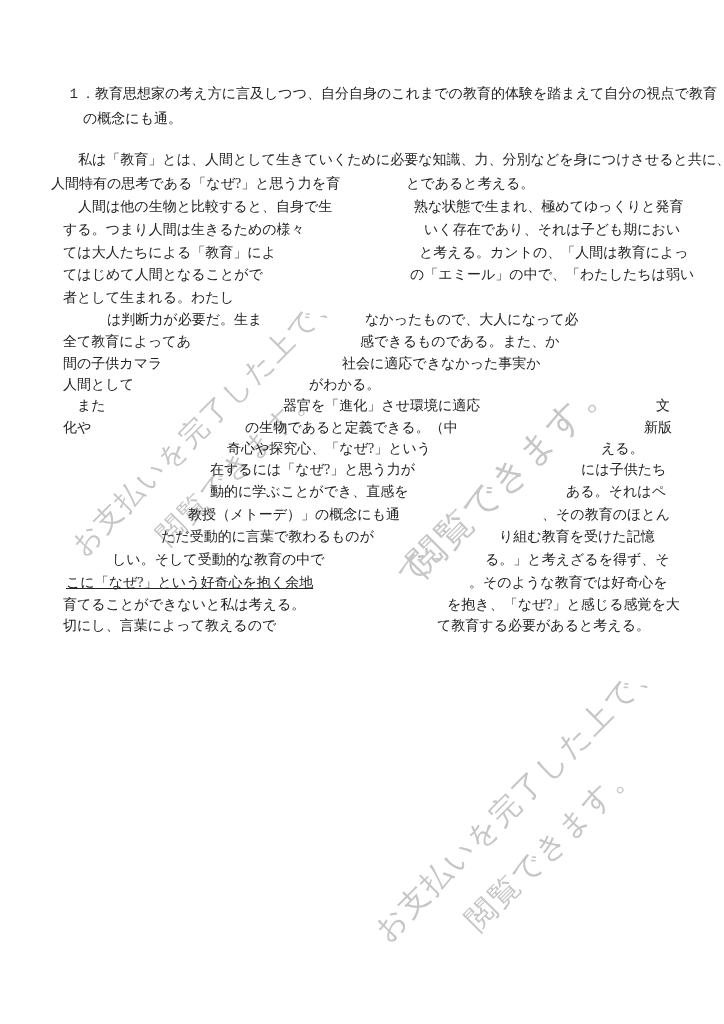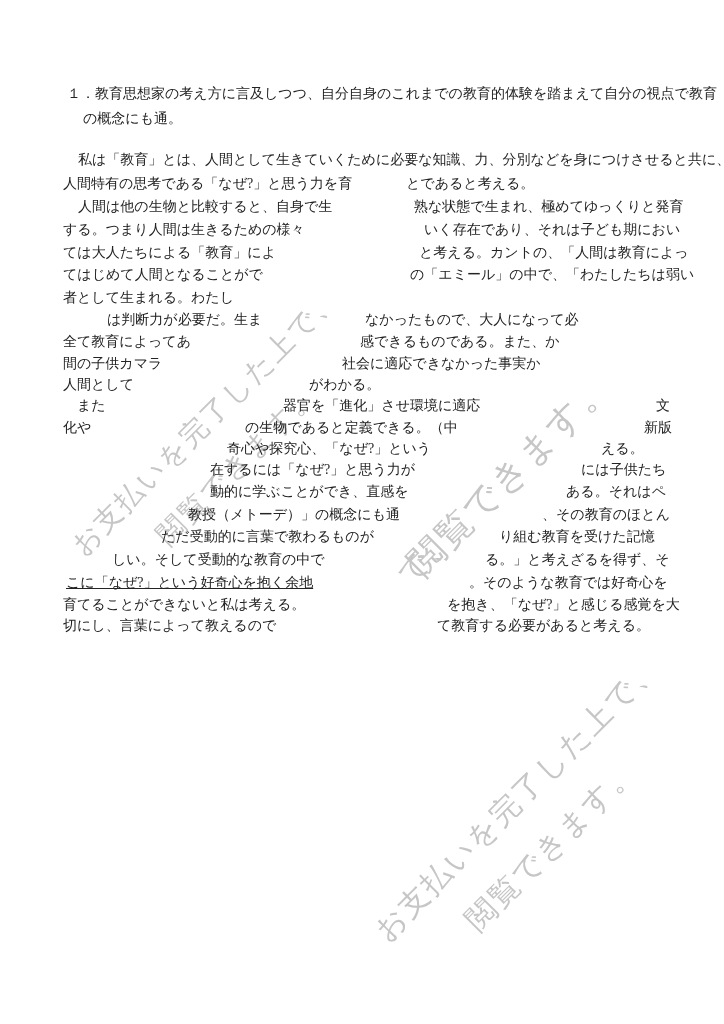--- a/index.html
+++ b/index.html
@@ -47,21 +47,21 @@
     <div class="wm" style="left: 425px; top: 556px; font-size: 30px; color: rgb(198, 198, 198);">
       <div>で、</div>
     </div>
     <div class="wm" style="left: 537px; top: 818px; font-size: 30px; color: rgb(198, 198, 198);">
       <div>お支払いを完了した上で、</div>
       <div class="wm-line2">閲覧できます。</div>
     </div>
     <span class="frag" style="left: 67px; top: 85px;">１．教育思想家の考え方に言及しつつ、自分自身のこれまでの教育的体験を踏まえて自分の視点で教育</span>
     <span class="frag" style="left: 83px; top: 110px;">の概念にも通。</span>
     <span class="frag" style="left: 64px; top: 151px;">　私は「教育」とは、人間として生きていくために必要な知識、力、分別などを身につけさせると共に、</span>
-    <span class="frag" style="left: 63px; top: 175px;">人間特有の思考である「なぜ?」と思う力を育</span>
+    <span class="frag" style="left: 51px; top: 175px;">人間特有の思考である「なぜ?」と思う力を育</span>
     <span class="frag" style="left: 406px; top: 175px;">とであると考える。</span>
     <span class="frag" style="left: 64px; top: 198px;">　人間は他の生物と比較すると、自身で生</span>
     <span class="frag" style="left: 414px; top: 198px;">熟な状態で生まれ、極めてゆっくりと発育</span>
     <span class="frag" style="left: 63px; top: 221px;">する。つまり人間は生きるための様々</span>
     <span class="frag" style="left: 424px; top: 221px;">いく存在であり、それは子ども期におい</span>
     <span class="frag" style="left: 419px; top: 244px;">と考える。カントの、「人間は教育によっ</span>
     <span class="frag" style="left: 63px; top: 244px;">ては大人たちによる「教育」によ</span>
     <span class="frag" style="left: 63px; top: 266px;">てはじめて人間となることがで</span>
     <span class="frag" style="left: 410px; top: 266px;">の「エミール」の中で、「わたしたちは弱い</span>
     <span class="frag" style="left: 63px; top: 289px;">者として生まれる。わたし</span>

